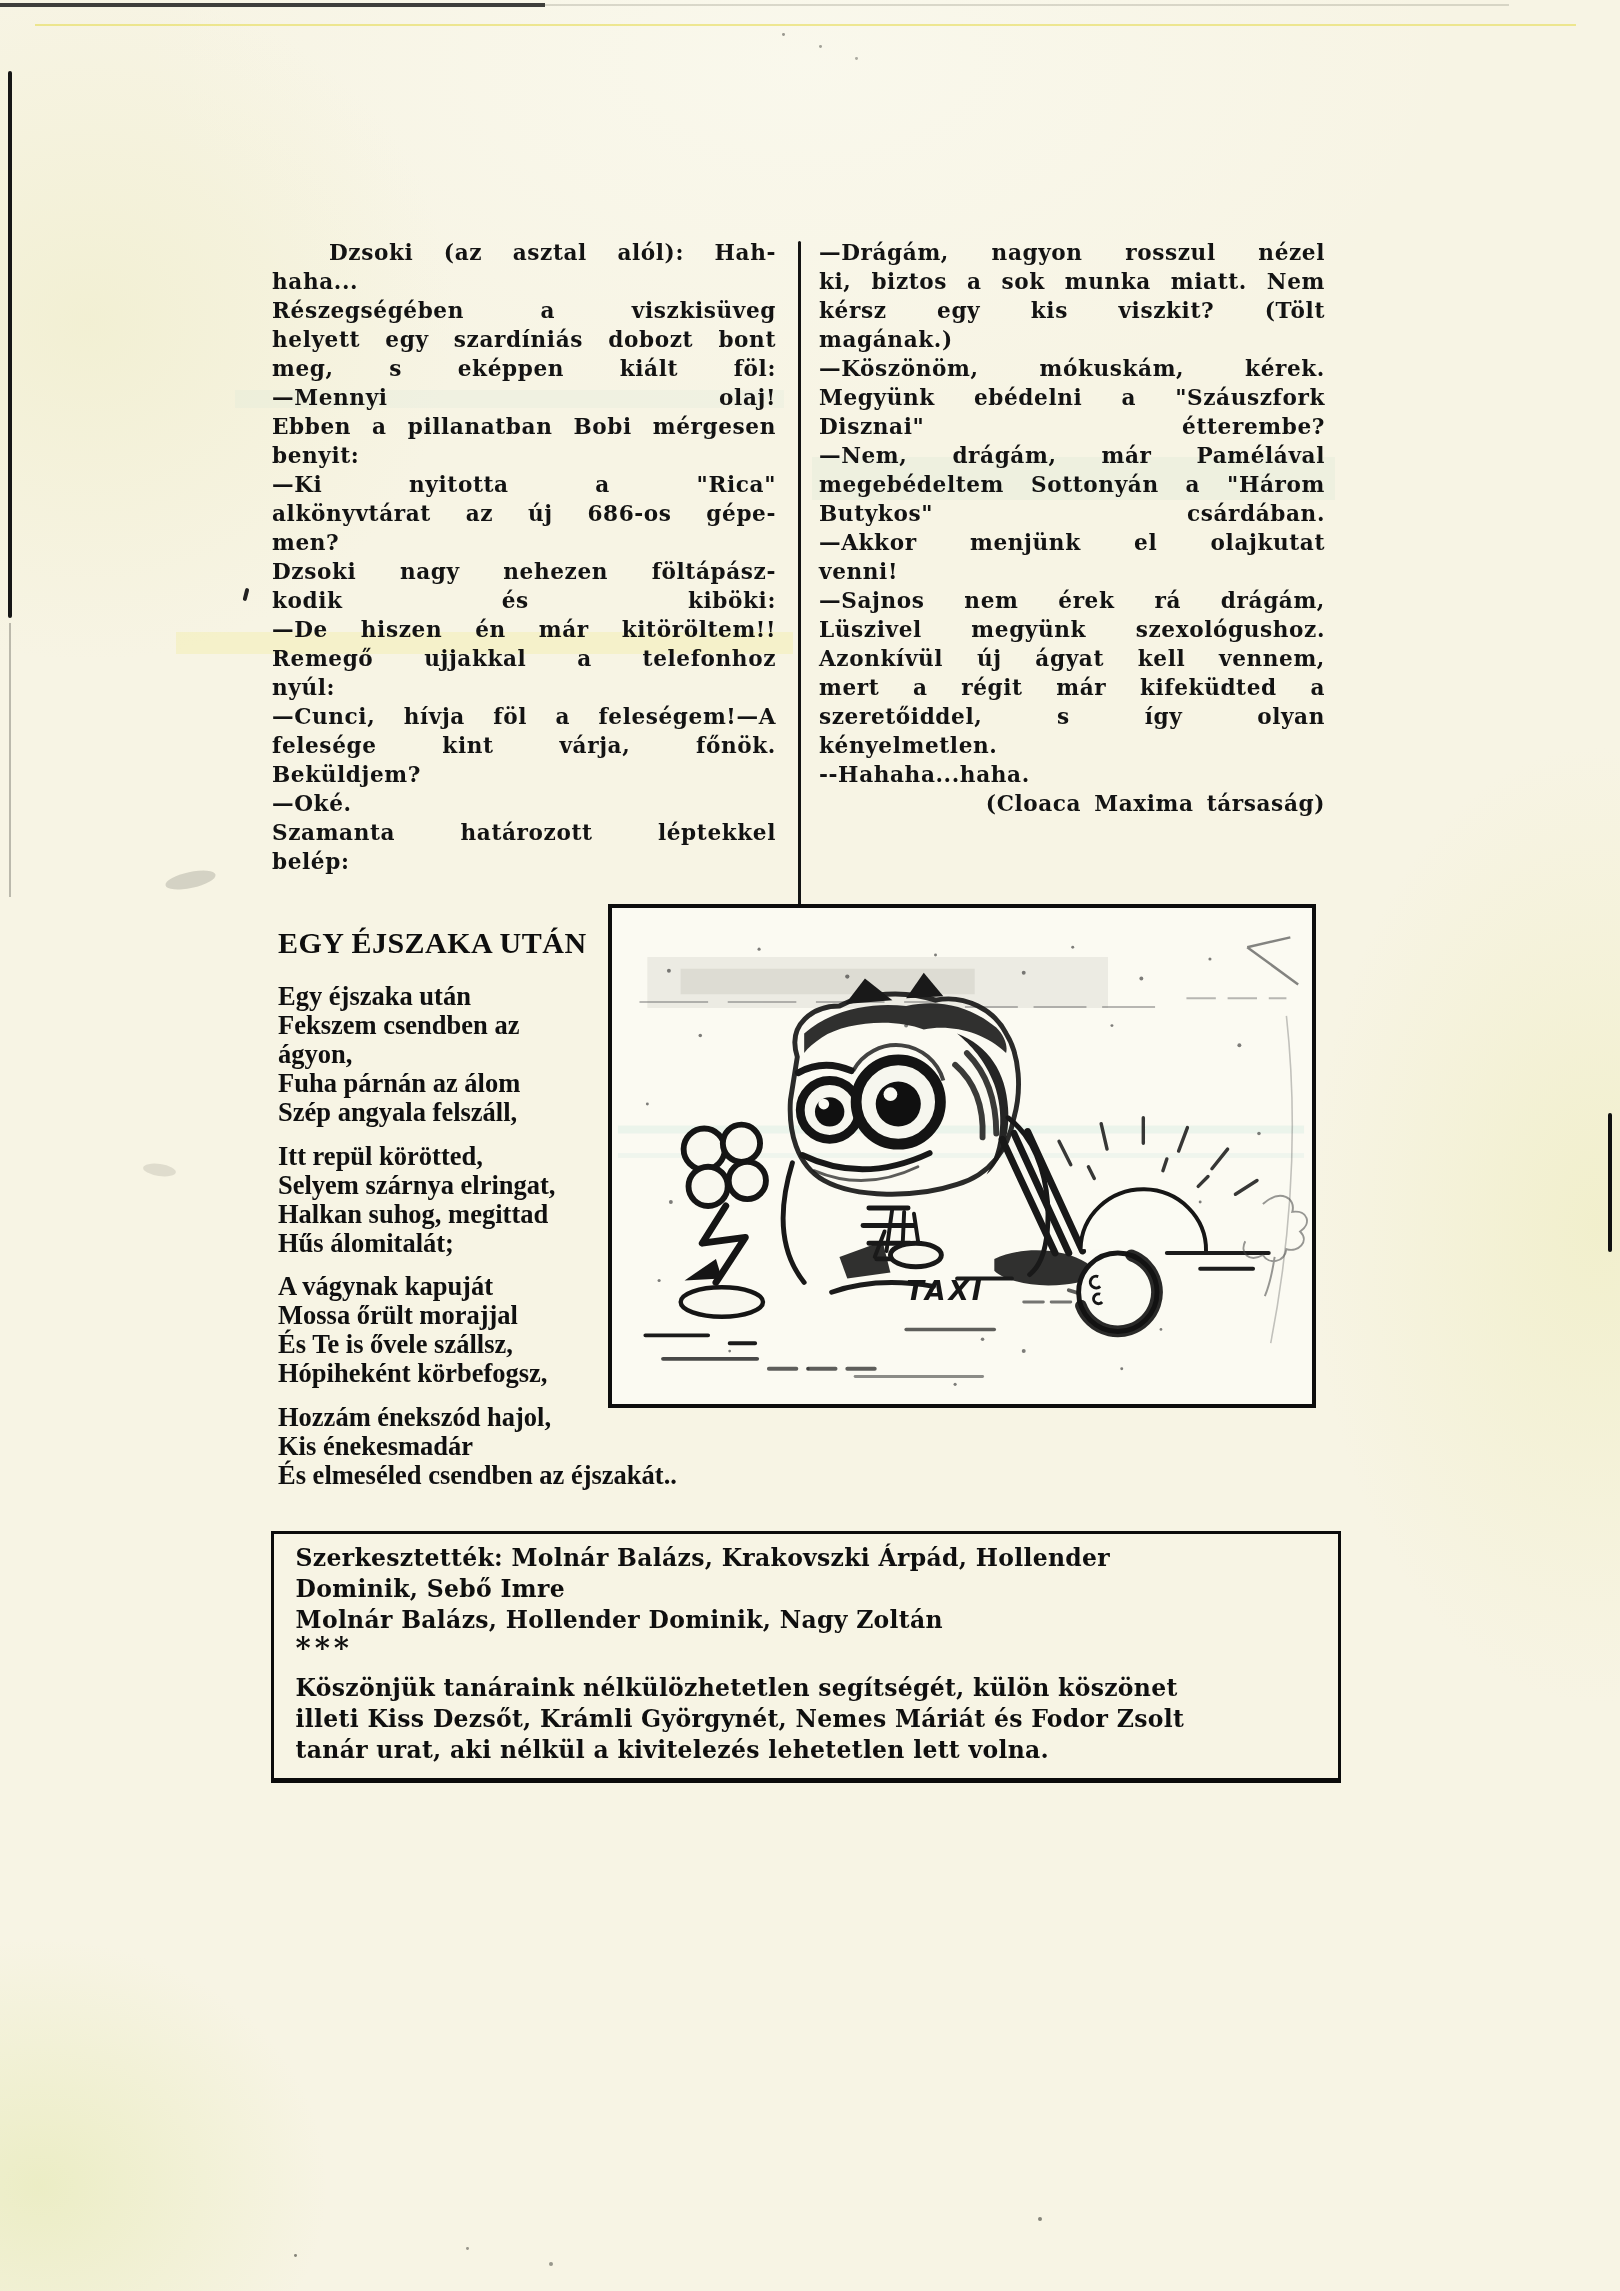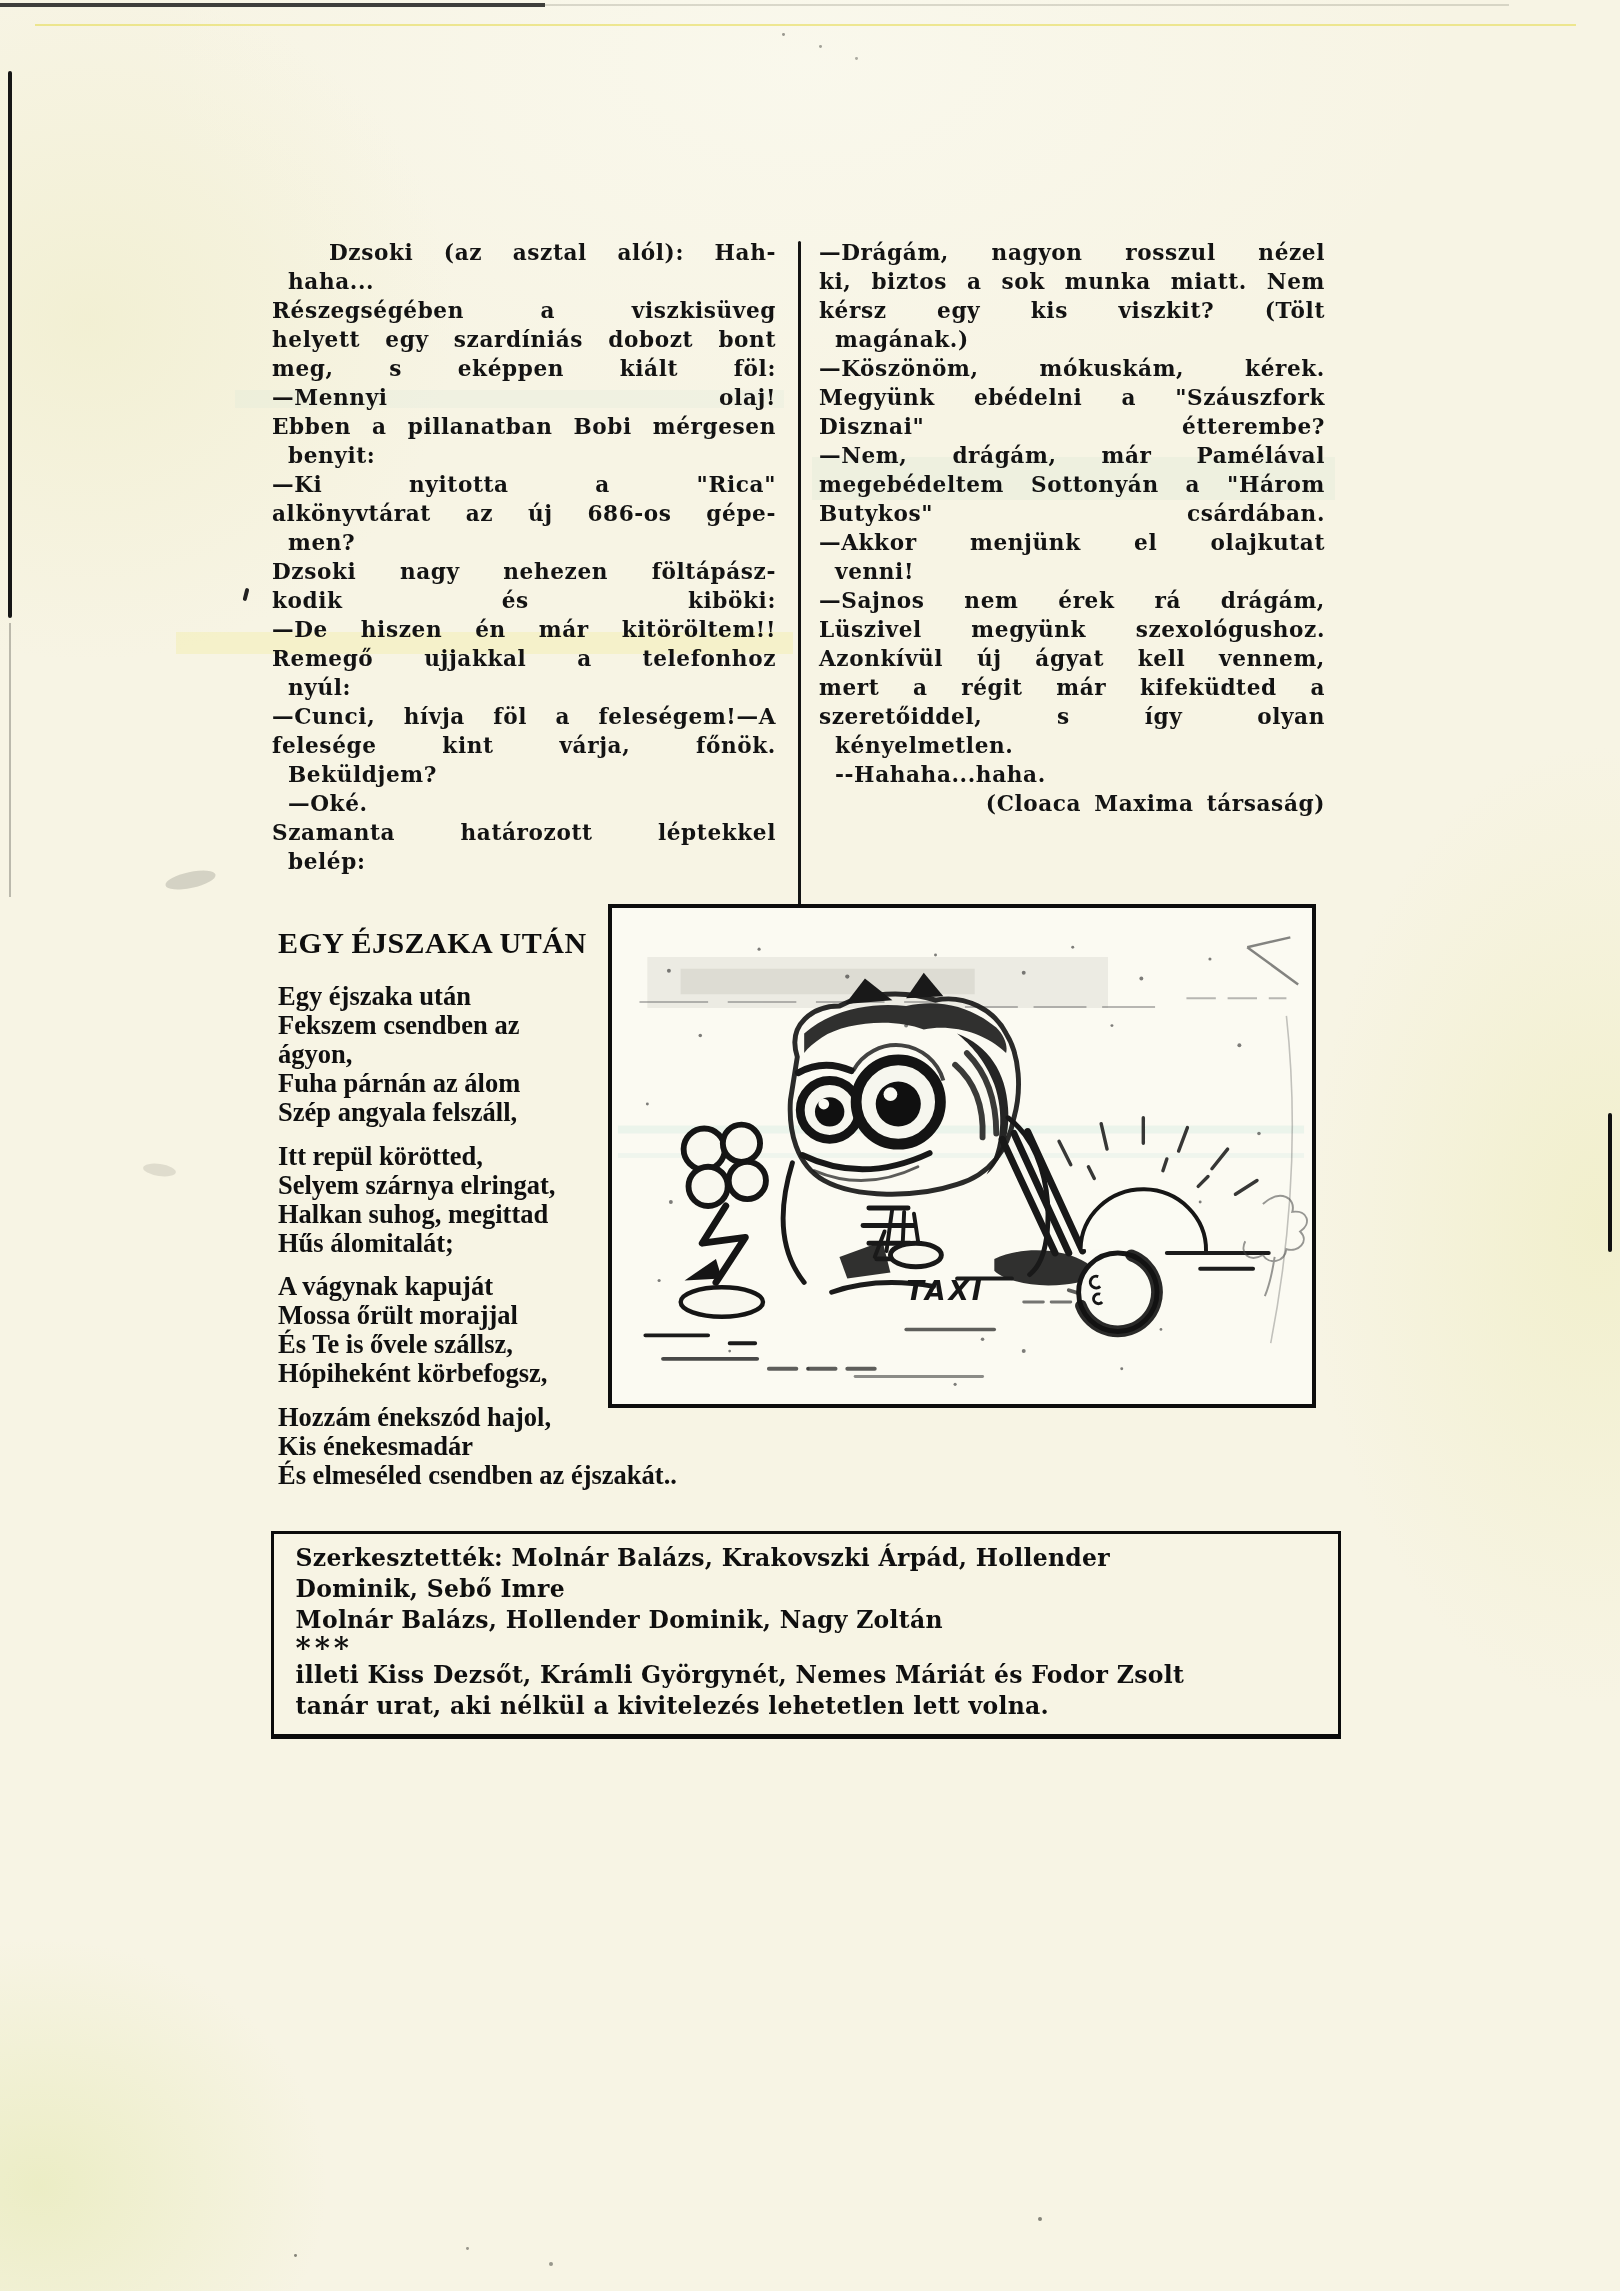--- a/index.html
+++ b/index.html
@@ -31,21 +31,21 @@
   .mark-apostrophe{left:244px;top:588px;width:3.9px;height:12.7px;background:#222;border-radius:2px;transform:rotate(14deg);}
   
   .story-col{
     position:absolute;top:238px;width:504px;
     font:700 21.6px/29px "DejaVu Serif", serif;
     letter-spacing:0.6px;word-spacing:4.9px;color:#131313;
   }
   .story-col.left{left:272px;}
   .story-col.right{left:819px;width:506px;}
   .story-line{text-align:justify;text-align-last:justify;white-space:normal;}
-  .story-line.a-l{text-align:left;text-align-last:auto;margin-left:16px;}
+  .story-line.a-l{text-align:left;text-align-last:auto;}
   .story-line.a-r{text-align:center;text-align-last:right;}
   .story-line.a-ij{text-indent:57px;}
   .col-divider{position:absolute;left:798px;top:241px;width:2.9px;height:674px;background:#141414;border-radius:2px;}
   .col-divider-dot{position:absolute;left:797px;top:910px;width:5.9px;height:5.9px;background:#141414;border-radius:50%;}
   
   .poem-title{
     position:absolute;left:278px;top:925px;
     font:700 30px/35px "Liberation Serif", serif;letter-spacing:0.5px;color:#0e0e0e;
   }
   .poem{
@@ -285,18 +285,19 @@
       </g>
     </svg>
   </div>
 
   <div class="credits">
 
   <div class="credits-line">Szerkesztették: Molnár Balázs, Krakovszki Árpád, Hollender</div>
       <div class="credits-line">Dominik, Sebő Imre</div>
       <div class="credits-line">Molnár Balázs, Hollender Dominik, Nagy Zoltán</div>
       <div class="credits-line a-stars">***</div>
+      <div class="credits-line gap">Köszönjük tanáraink nélkülözhetetlen segítségét, külön köszönet</div>
       <div class="credits-line">illeti Kiss Dezsőt, Krámli Györgynét, Nemes Máriát és Fodor Zsolt</div>
       <div class="credits-line">tanár urat, aki nélkül a kivitelezés lehetetlen lett volna.</div>
     </div>
 
 </div>
 
 
 </body></html>

